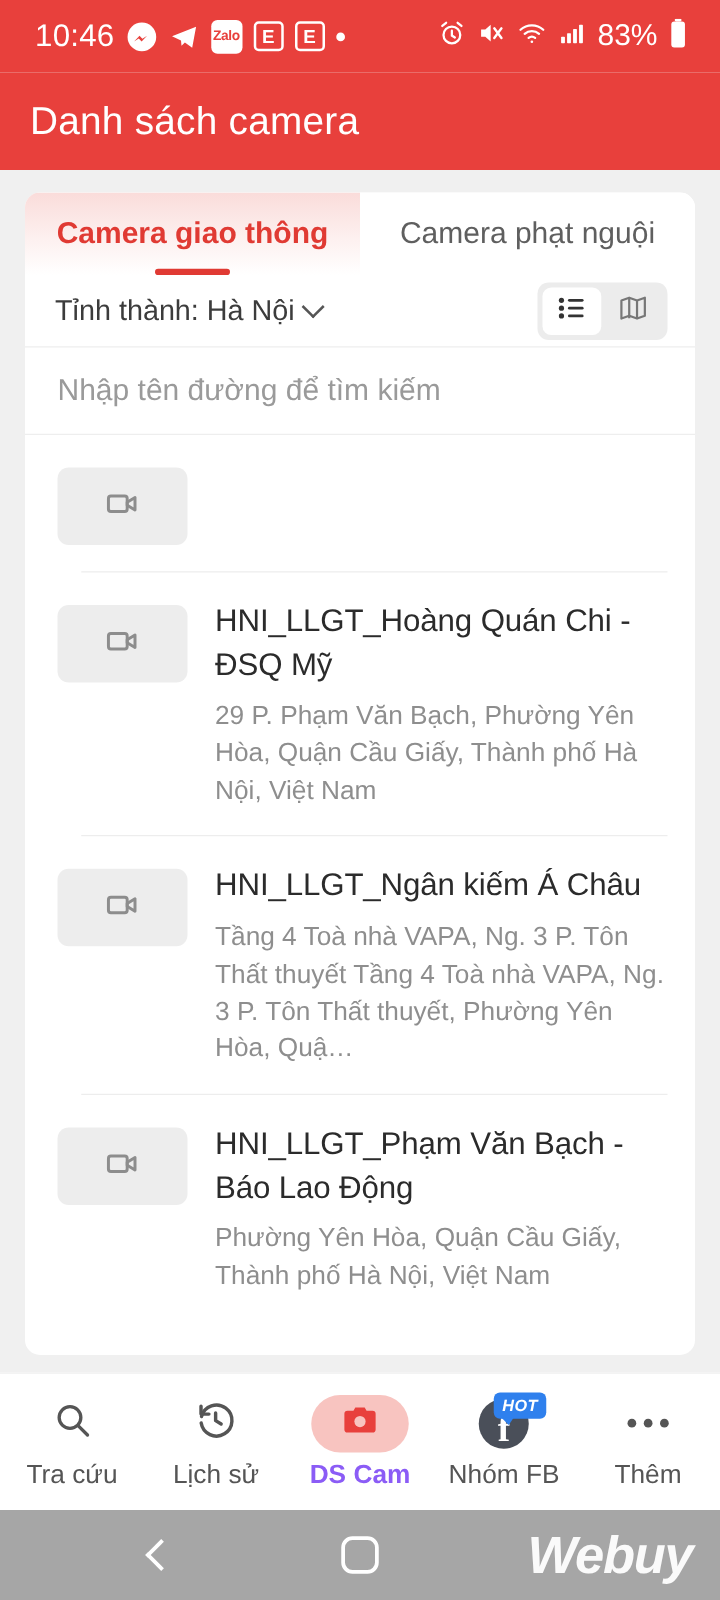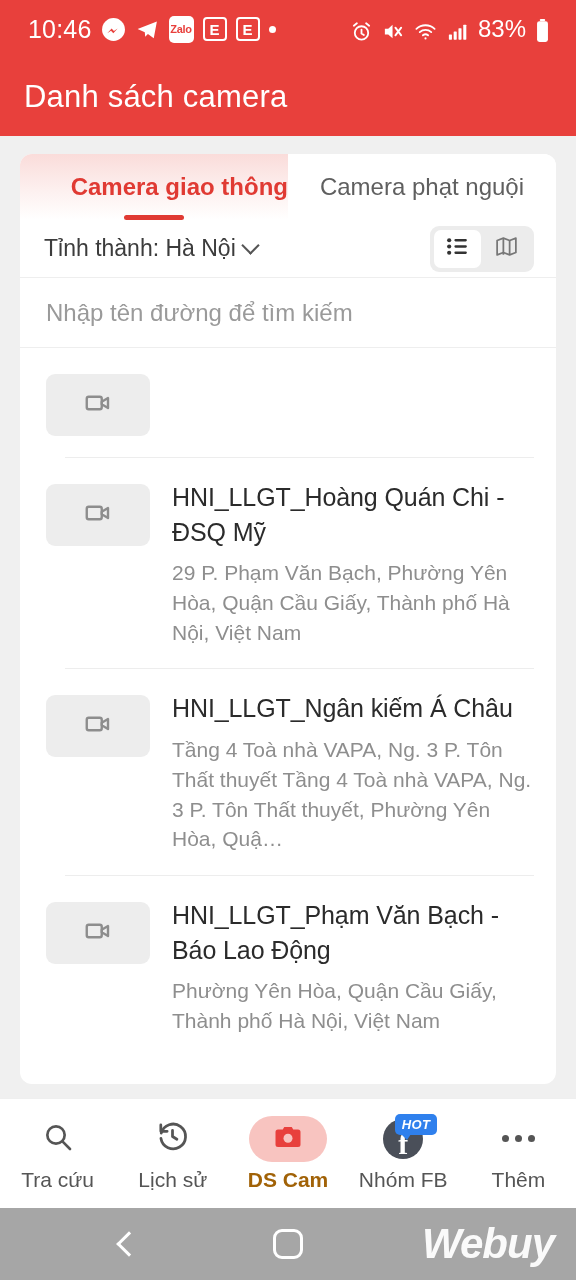--- a/index.html
+++ b/index.html
@@ -12,21 +12,21 @@
   }
 
   
   .statusbar{
     height:58px; background:#e8403c;
     display:flex; align-items:center; justify-content:space-between;
     padding:0 26px 0 28px; color:#fff;
   }
   .sb-left{ display:flex; align-items:center; gap:9px; }
   .sb-time{ font-size:25px; letter-spacing:.2px; }
-  .sb-right{ display:flex; align-items:flex-end; gap:9px; }
+  .sb-right{ display:flex; align-items:flex-start; gap:9px; }
   .sb-batt-text{ font-size:24px; }
   .ico{ display:block; }
 
   .app-sq{
     width:24px;height:24px;border:2px solid #fff;border-radius:4px;
     display:flex;align-items:center;justify-content:center;
     font-size:15px;font-weight:bold;line-height:1;color:#fff;
   }
   .zalo-sq{
     width:25px;height:27px;background:#fff;border-radius:5px;
@@ -56,21 +56,20 @@
 
   
   .tabs{ display:flex; height:66px; position:relative; }
   .tab{
     flex:1; display:flex; align-items:center; justify-content:center;
     font-size:24px; position:relative; background:#fff;
   }
   .tab.active{
     color:#e03a33; font-weight:bold;
     background:linear-gradient(180deg,#fadcda 0%,#fdf0ef 55%,#ffffff 100%);
-    justify-content:flex-end;
   }
   .tab.inactive{ color:#5f5f5f; font-weight:400; }
   .tab .underline{
     position:absolute; bottom:0; left:50%; transform:translateX(-50%);
     width:60px; height:5px; border-radius:3px; background:#e03a33;
   }
 
   
   .province-row{
     height:58px; display:flex; align-items:center; justify-content:space-between;
@@ -131,21 +130,21 @@
   }
   .nav-icon-wrap{
     height:46px; display:flex; align-items:center; justify-content:center;
     position:relative;
   }
   .nav-pill{
     width:78px;height:46px;border-radius:24px;background:#f8c4c0;
     display:flex;align-items:center;justify-content:center;
   }
   .nav-label{ font-size:21px; color:#555; }
-  .nav-item.active .nav-label{ color:#a16207; font-weight:bold; }
+  .nav-item.active .nav-label{ color:#8b5cf6; font-weight:bold; }
 
   .fb-circle{
     width:40px;height:40px;border-radius:50%;background:#4a4f59;
     display:flex;align-items:flex-end;justify-content:center;
     font-size:30px;font-weight:bold;color:#fff;line-height:.95;
     font-family:"Liberation Serif",serif;
   }
   .hot-badge{
     position:absolute; top:-2px; right:-14px;
     background:#2f80ed; color:#fff; font-size:13px; font-weight:bold;

